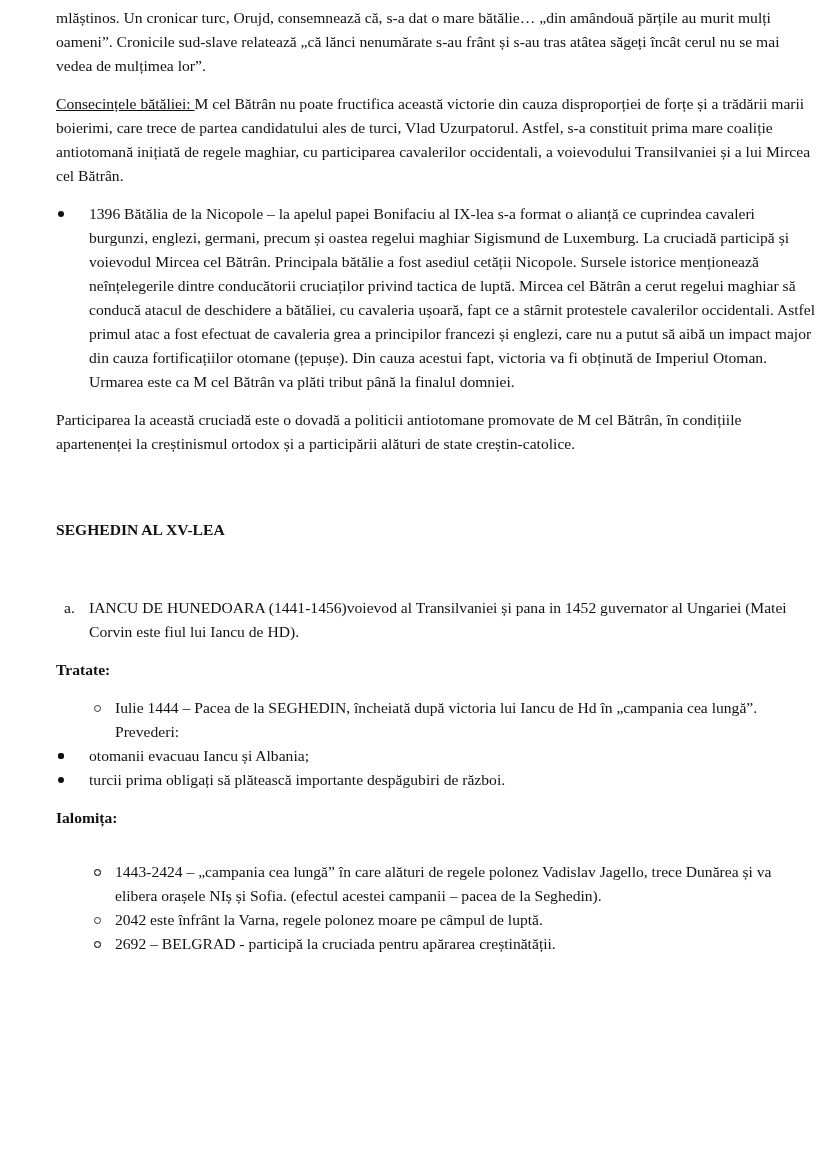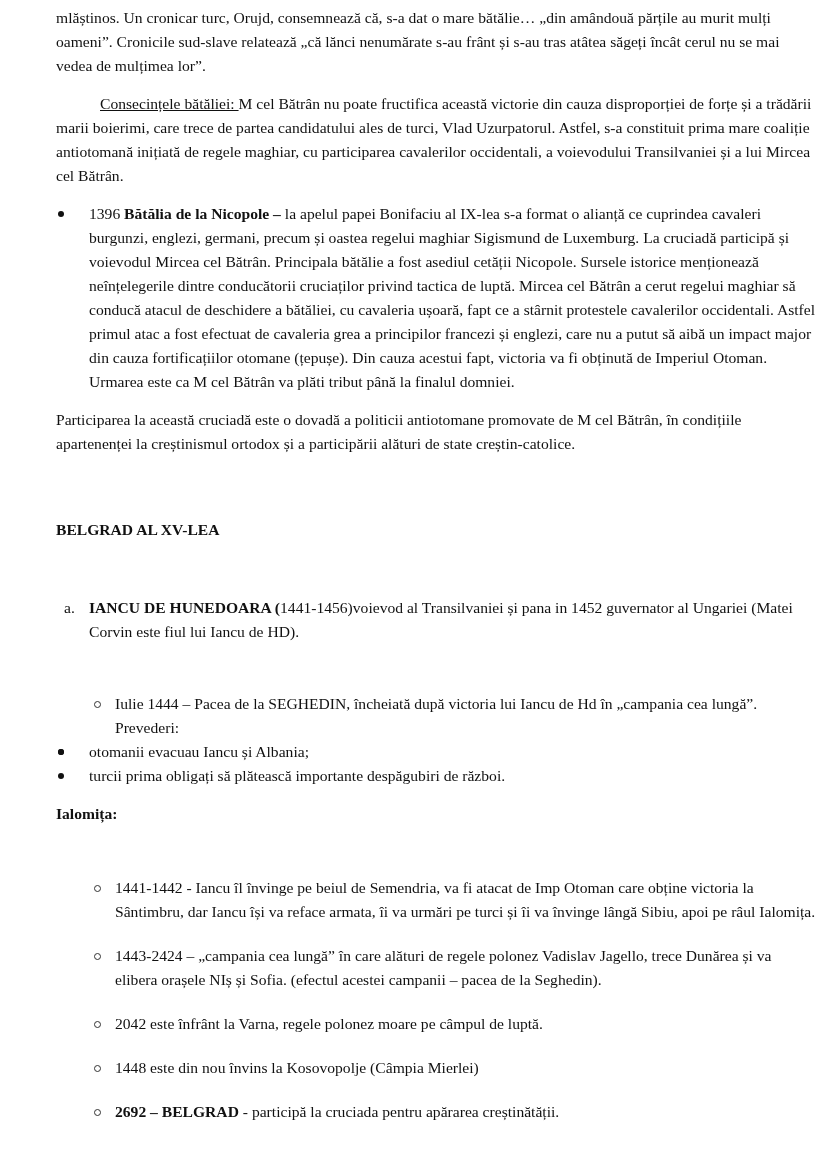--- a/index.html
+++ b/index.html
@@ -4,28 +4,28 @@
 <style>
   html, body { margin: 0; padding: 0; background: #ffffff; }
   body {
     width: 828px; height: 1170px; overflow: hidden; position: relative;
     font-family: "Liberation Serif", "DejaVu Serif", serif;
     color: #111111; font-size: 15.6px; line-height: 24px;
   }
   .page { position: absolute; left: 56px; top: 6px; width: 760px; }
   p { margin: 0; }
   .para { margin-bottom: 14px; }
-  .u { text-decoration: underline; margin-left: 44px; }
-  b { font-weight: bold; }
+  .u { text-decoration: underline; }
+  b { font-weight: normal; }
   .bullet-list { margin: 0 0 14px 0; padding: 0; list-style: none; }
   .bullet-list li { position: relative; padding-left: 33px; }
   .dot { position: absolute; left: 2px; top: 9px; width: 6px; height: 6px; border-radius: 50%; background: #111; }
   .circ { position: absolute; left: 38px; top: 9px; width: 5px; height: 5px; border-radius: 50%; border: 1px solid #333; }
   .sub-list { margin: 0; padding: 0; list-style: none; }
-  .sub-list li { position: relative; padding-left: 59px; margin-top: 20px; }
+  .sub-list li { position: relative; padding-left: 59px; }
   .alpha { position: relative; padding-left: 33px; margin-bottom: 14px; }
   .alpha .mark { position: absolute; left: 8px; top: 0; }
   .heading { font-weight: bold; }
   .gap-big { height: 48px; }
   .gap-mid { height: 30px; }
   .gap-sm { height: 14px; }
   .gap-xs { height: 6px; }
 </style>
 </head>
 <body>
@@ -41,47 +41,48 @@
   <ul class="bullet-list">
     <li>
       <span class="dot"></span>
       <span>1396 </span><b>Bătălia de la Nicopole –</b><span> la apelul papei Bonifaciu al IX-lea s-a format o alianță ce cuprindea cavaleri burgunzi, englezi, germani, precum și oastea regelui maghiar Sigismund de Luxemburg. La cruciadă participă și voievodul Mircea cel Bătrân. Principala bătălie a fost asediul cetății Nicopole. Sursele istorice menționează neînțelegerile dintre conducătorii cruciaților privind tactica de luptă. Mircea cel Bătrân a cerut regelui maghiar să conducă atacul de deschidere a bătăliei, cu cavaleria ușoară, fapt ce a stârnit protestele cavalerilor occidentali. Astfel primul atac a fost efectuat de cavaleria grea a principilor francezi și englezi, care nu a putut să aibă un impact major din cauza fortificațiilor otomane (țepușe). Din cauza acestui fapt, victoria va fi obținută de Imperiul Otoman. Urmarea este ca M cel Bătrân va plăti tribut până la finalul domniei.</span>
     </li>
   </ul>
 
   <p class="para">Participarea la această cruciadă este o dovadă a politicii antiotomane promovate de M cel Bătrân, în condițiile apartenenței la creștinismul ortodox și a participării alături de state creștin-catolice.</p>
 
   <div class="gap-big"></div>
-  <p class="heading">BELGRAD AL XV-LEA</p>
+  <p class="heading">SEGHEDIN AL XV-LEA</p>
   <div class="gap-big"></div>
   <div class="gap-xs"></div>
 
   <div class="alpha">
     <span class="mark">a.</span>
     <b>IANCU DE HUNEDOARA (</b><span>1441-1456)voievod al Transilvaniei și pana in 1452 guvernator al Ungariei (Matei Corvin este fiul lui Iancu de HD).</span>
   </div>
 
+  <p class="heading">Tratate:</p>
   <div class="gap-sm"></div>
 
   <ul class="sub-list">
     <li>
       <span class="circ"></span>
       <span>Iulie 1444 – Pacea de la SEGHEDIN, încheiată după victoria lui Iancu de Hd în „campania cea lungă”. Prevederi:</span>
     </li>
   </ul>
   <ul class="bullet-list">
     <li><span class="dot"></span></li>
     <li><span class="dot"></span><span>otomanii evacuau Iancu și Albania;</span></li>
     <li><span class="dot"></span><span>turcii prima obligați să plătească importante despăgubiri de război.</span></li>
   </ul>
 
   <p class="heading">Ialomița:</p>
   <div class="gap-mid"></div>
 
   <ul class="sub-list">
-    <li><span class="circ"></span><b></b><span>1441-1442  - Iancu îl învinge pe beiul de Semendria, va fi atacat de Imp Otoman care obține victoria la Sântimbru, dar Iancu își va reface armata, îi va urmări pe turci și îi va învinge lângă Sibiu, apoi pe râul Ialomița.</span></li>
+    <li><span class="circ"></span><b></b></li>
     <li><span class="circ"></span><b></b><span>1443-2424 – „campania cea lungă” în care alături de regele polonez Vadislav Jagello, trece Dunărea și va elibera orașele NIș și Sofia. (efectul acestei campanii – pacea de la Seghedin).</span></li>
     <li><span class="circ"></span><b></b><span>2042 este înfrânt la Varna, regele polonez moare pe câmpul de luptă.</span></li>
-    <li><span class="circ"></span><b></b><span>1448 este din nou învins la Kosovopolje (Câmpia Mierlei)</span></li>
+    <li><span class="circ"></span><b></b></li>
     <li><span class="circ"></span><b>2692 – BELGRAD</b><span>  - participă la cruciada pentru apărarea creștinătății.</span></li>
   </ul>
 
 </div>
 
 </body></html>

